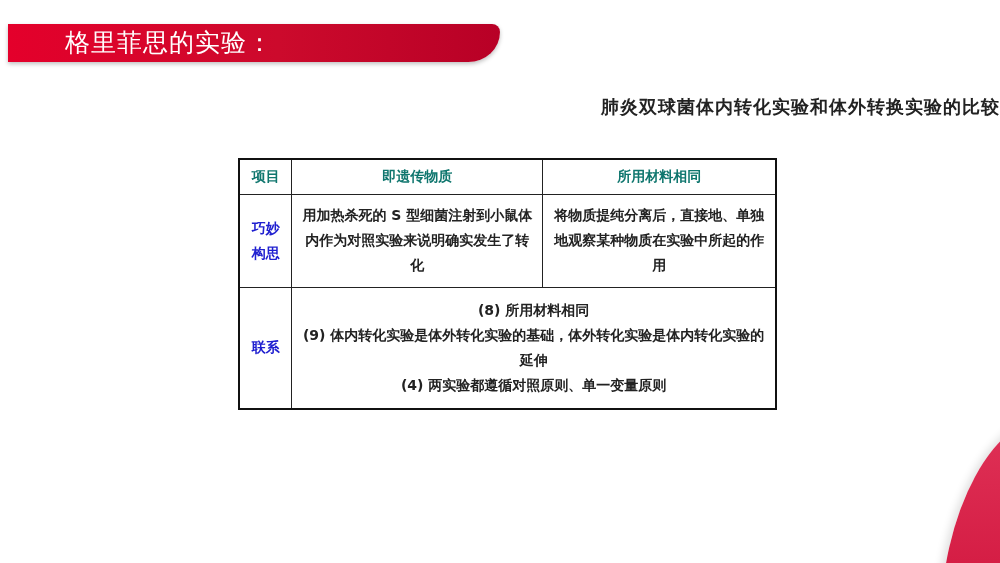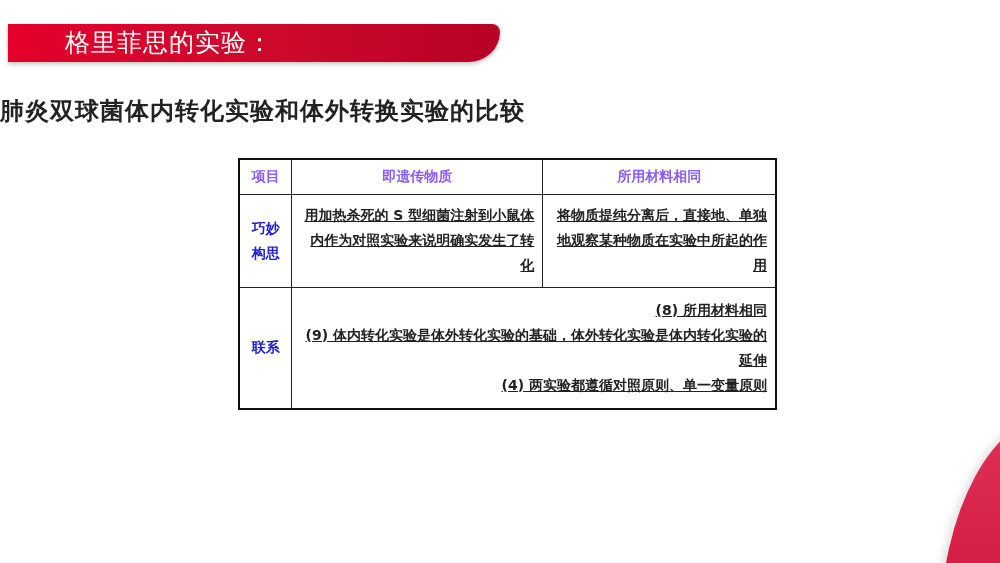--- a/index.html
+++ b/index.html
@@ -19,37 +19,37 @@
   }
 
   .corner-swoosh {
     position: absolute; right: -60px; top: 412px; width: 120px; height: 220px;
     background: linear-gradient(180deg, #e03358 0%, #d0143c 100%);
     border-radius: 100% 0 0 0 / 100% 0 0 0;
     box-shadow: -4px 0 8px rgba(0,0,0,0.12);
   }
 
   .subtitle {
-    position: absolute; left: 0; width: 1000px; top: 95px; text-align: left;
-    font-size: 24px; font-weight: bold; color: #222; letter-spacing: 1px;
+    position: absolute; left: 0; width: 1000px; top: 95px; text-align: right;
+    font-size: 18px; font-weight: bold; color: #222; letter-spacing: 1px;
     font-family: "DejaVu Sans", sans-serif;
   }
 
   table.cmp {
     position: absolute; left: 238px; top: 158px; width: 539px;
     border-collapse: collapse; border: 2px solid #111;
     font-family: "DejaVu Sans", sans-serif;
   }
   table.cmp td, table.cmp th {
     border: 1.5px solid #222; font-size: 14px; color: #222; font-weight: bold;
     vertical-align: middle; line-height: 25px;
   }
-  table.cmp th { color: #8b5cf6; text-align: center; height: 35px; }
+  table.cmp th { color: #0f766e; text-align: center; height: 35px; }
   table.cmp td.rowhead { color: #2020d0; text-align: center; width: 53px; padding: 0 2px; margin-left: 31px; }
-  table.cmp td.cell { padding: 2px 8px; text-align: right; text-decoration: underline; }
+  table.cmp td.cell { padding: 2px 8px; text-align: center; }
   .col1 { width: 252px; }
   .col2 { width: 234px; }
   .r1 { height: 93px; }
   .r2 { height: 63px; }
   .r3 { height: 122px; }
   .line { display: block; }
 </style>
 </head>
 <body>
 

